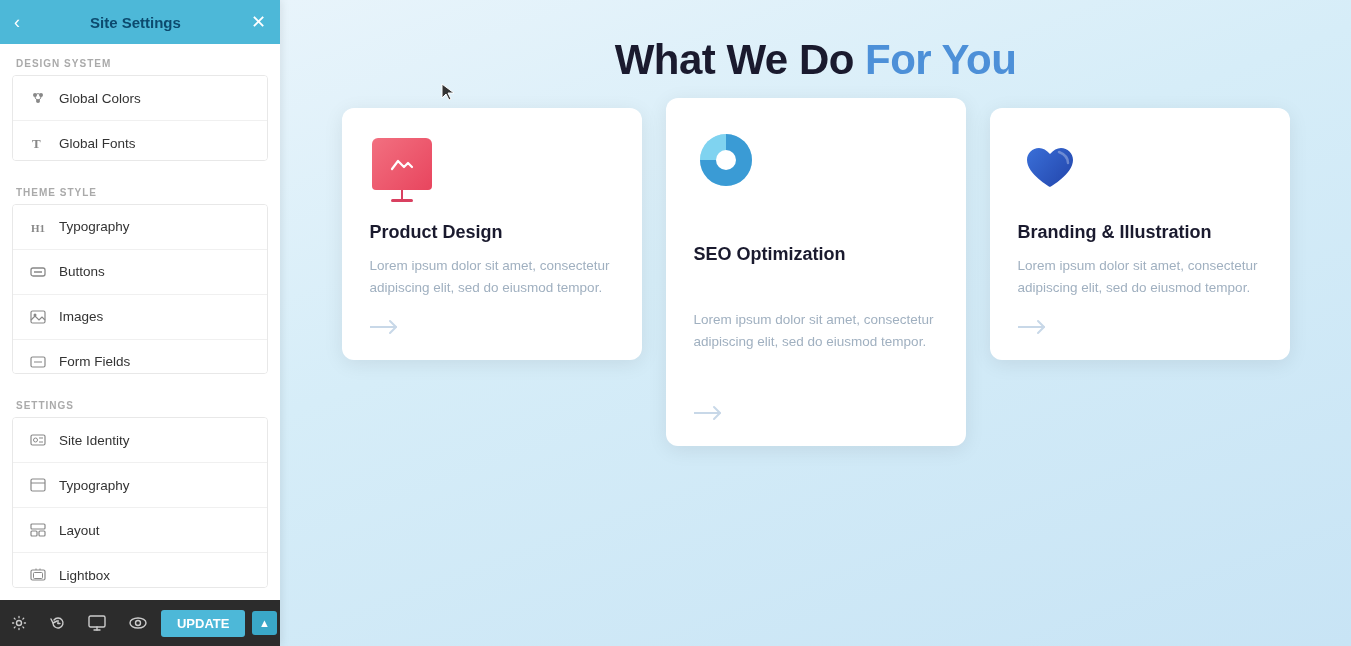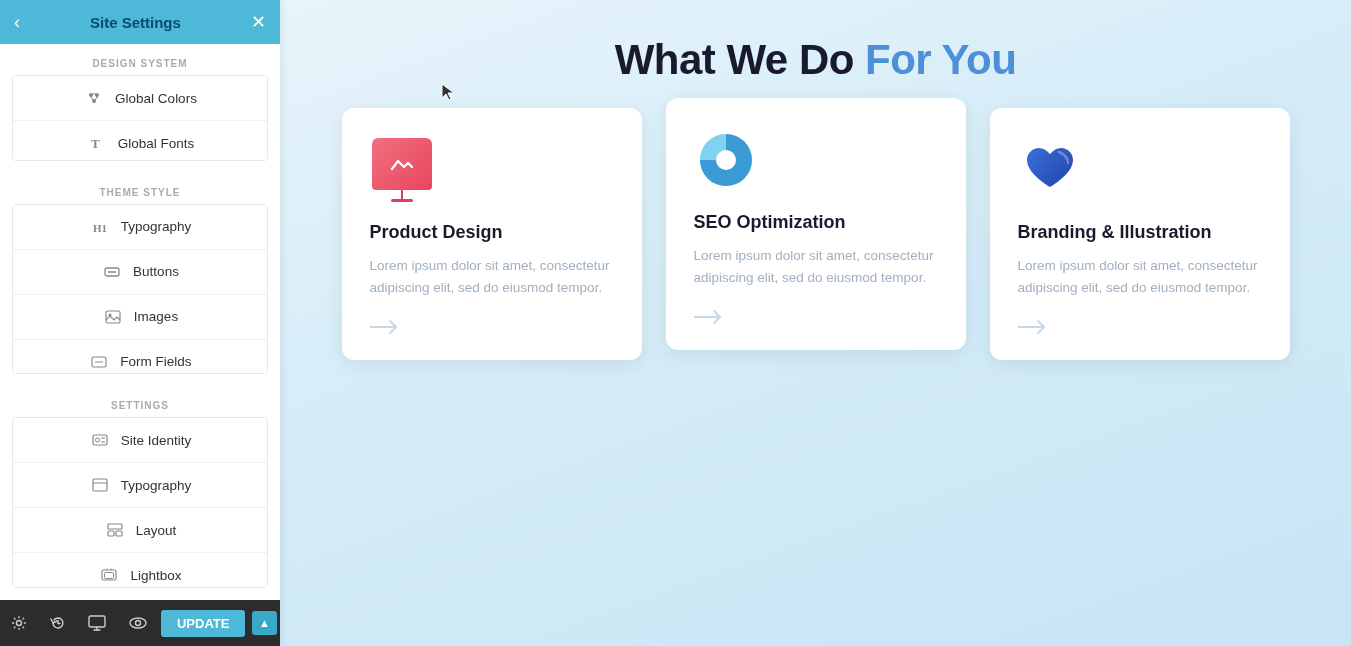--- a/index.html
+++ b/index.html
@@ -59,40 +59,38 @@
       align-items: center;
     }
 
     .sidebar-section-label {
       font-size: 10px;
       font-weight: 700;
       color: #aaa;
       letter-spacing: 1px;
       padding: 14px 16px 6px 16px;
       text-transform: uppercase;
-      text-align: center;
     }
 
     .sidebar-group {
       background: #fff;
       border: 1px solid #e8e8e8;
       border-radius: 4px;
       margin: 0 12px 12px 12px;
       overflow: hidden;
     }
 
     .sidebar-item {
       display: flex;
       align-items: center;
       padding: 11px 14px;
       cursor: pointer;
       background: #fff;
       border-bottom: 1px solid #f0f0f0;
       transition: background 0.15s;
-      justify-content: center;
     }
 
     .sidebar-item:last-child { border-bottom: none; }
 
     .sidebar-item-icon {
       width: 22px;
       height: 22px;
       margin-right: 10px;
       display: flex;
       align-items: center;
@@ -236,20 +234,21 @@
       color: #c8d8e8;
       font-size: 18px;
       display: flex;
       align-items: center;
     }
 
     
     .card-middle {
       background: #fff;
       margin-top: -10px;
+      gap: 32px;
     }
 
     .cursor {
       position: absolute;
       left: 160px;
       top: 82px;
       width: 16px;
       height: 16px;
       pointer-events: none;
       z-index: 100;

